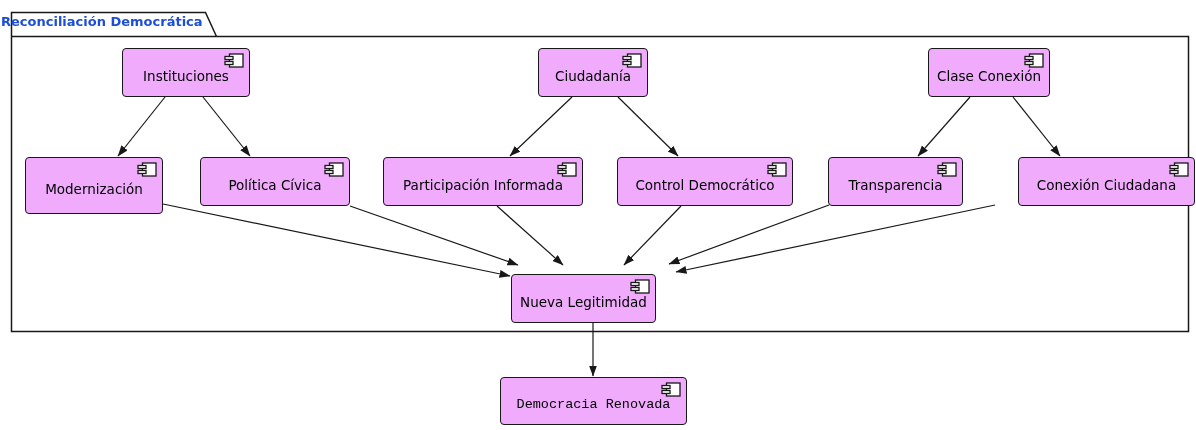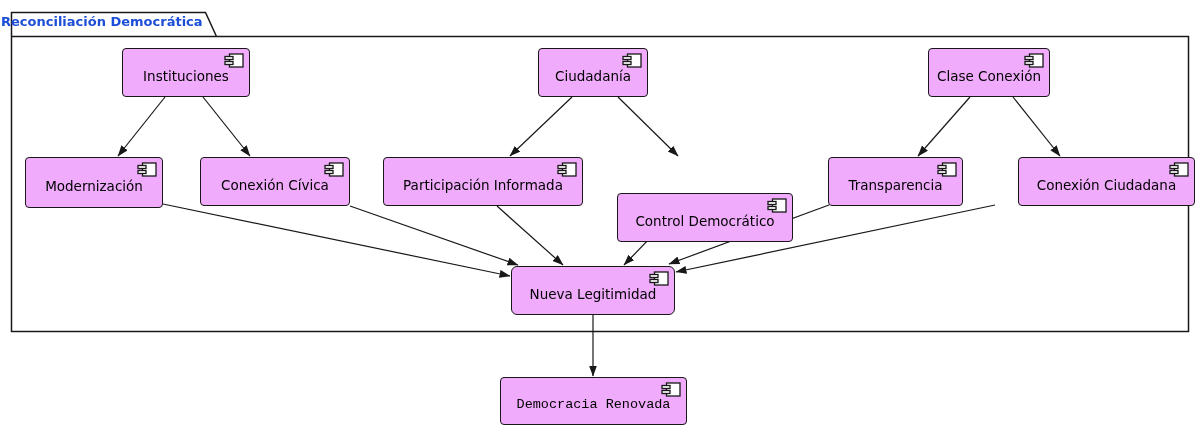--- a/index.html
+++ b/index.html
@@ -103,45 +103,45 @@
         <div class="clabel">Ciudadanía</div>
       </div>
       <div class="component" style="left: 928px; top: 48px; width: 122px; height: 49px;">
         <svg class="cicon" width="20" height="15" viewBox="0 0 20 15">
           <rect x="5.5" y="1" width="13.5" height="13" fill="#FEFEFE" stroke="#181818" stroke-width="1.3"></rect>
           <rect x="1" y="3.5" width="8" height="3" fill="#FEFEFE" stroke="#181818" stroke-width="1.3"></rect>
           <rect x="1" y="8.5" width="8" height="3" fill="#FEFEFE" stroke="#181818" stroke-width="1.3"></rect>
         </svg>
         <div class="clabel">Clase Conexión</div>
       </div>
-      <div class="component" style="left: 25px; top: 157px; width: 138px; height: 51px;">
+      <div class="component" style="left: 25px; top: 157px; width: 138px; height: 57px;">
         <svg class="cicon" width="20" height="15" viewBox="0 0 20 15">
           <rect x="5.5" y="1" width="13.5" height="13" fill="#FEFEFE" stroke="#181818" stroke-width="1.3"></rect>
           <rect x="1" y="3.5" width="8" height="3" fill="#FEFEFE" stroke="#181818" stroke-width="1.3"></rect>
           <rect x="1" y="8.5" width="8" height="3" fill="#FEFEFE" stroke="#181818" stroke-width="1.3"></rect>
         </svg>
         <div class="clabel">Modernización</div>
       </div>
       <div class="component" style="left: 200px; top: 157px; width: 150px; height: 49px;">
         <svg class="cicon" width="20" height="15" viewBox="0 0 20 15">
           <rect x="5.5" y="1" width="13.5" height="13" fill="#FEFEFE" stroke="#181818" stroke-width="1.3"></rect>
           <rect x="1" y="3.5" width="8" height="3" fill="#FEFEFE" stroke="#181818" stroke-width="1.3"></rect>
           <rect x="1" y="8.5" width="8" height="3" fill="#FEFEFE" stroke="#181818" stroke-width="1.3"></rect>
         </svg>
-        <div class="clabel">Conexión Cívica</div>
+        <div class="clabel">Política Cívica</div>
       </div>
       <div class="component" style="left: 383px; top: 157px; width: 200px; height: 49px;">
         <svg class="cicon" width="20" height="15" viewBox="0 0 20 15">
           <rect x="5.5" y="1" width="13.5" height="13" fill="#FEFEFE" stroke="#181818" stroke-width="1.3"></rect>
           <rect x="1" y="3.5" width="8" height="3" fill="#FEFEFE" stroke="#181818" stroke-width="1.3"></rect>
           <rect x="1" y="8.5" width="8" height="3" fill="#FEFEFE" stroke="#181818" stroke-width="1.3"></rect>
         </svg>
         <div class="clabel">Participación Informada</div>
       </div>
-      <div class="component" style="left: 617px; top: 157px; width: 176px; height: 49px; margin-top: 36px;">
+      <div class="component" style="left: 617px; top: 157px; width: 176px; height: 49px;">
         <svg class="cicon" width="20" height="15" viewBox="0 0 20 15">
           <rect x="5.5" y="1" width="13.5" height="13" fill="#FEFEFE" stroke="#181818" stroke-width="1.3"></rect>
           <rect x="1" y="3.5" width="8" height="3" fill="#FEFEFE" stroke="#181818" stroke-width="1.3"></rect>
           <rect x="1" y="8.5" width="8" height="3" fill="#FEFEFE" stroke="#181818" stroke-width="1.3"></rect>
         </svg>
         <div class="clabel">Control Democrático</div>
       </div>
       <div class="component" style="left: 828px; top: 157px; width: 135px; height: 49px;">
         <svg class="cicon" width="20" height="15" viewBox="0 0 20 15">
           <rect x="5.5" y="1" width="13.5" height="13" fill="#FEFEFE" stroke="#181818" stroke-width="1.3"></rect>
@@ -151,21 +151,21 @@
         <div class="clabel">Transparencia</div>
       </div>
       <div class="component" style="left: 998px; top: 157px; width: 177px; height: 49px; margin-left: 20px;">
         <svg class="cicon" width="20" height="15" viewBox="0 0 20 15">
           <rect x="5.5" y="1" width="13.5" height="13" fill="#FEFEFE" stroke="#181818" stroke-width="1.3"></rect>
           <rect x="1" y="3.5" width="8" height="3" fill="#FEFEFE" stroke="#181818" stroke-width="1.3"></rect>
           <rect x="1" y="8.5" width="8" height="3" fill="#FEFEFE" stroke="#181818" stroke-width="1.3"></rect>
         </svg>
         <div class="clabel">Conexión Ciudadana</div>
       </div>
-      <div class="component" style="left: 511px; top: 266px; width: 164px; height: 49px; border-radius: 6px;">
+      <div class="component" style="left: 511px; top: 274px; width: 145px; height: 49px;">
         <svg class="cicon" width="20" height="15" viewBox="0 0 20 15">
           <rect x="5.5" y="1" width="13.5" height="13" fill="#FEFEFE" stroke="#181818" stroke-width="1.3"></rect>
           <rect x="1" y="3.5" width="8" height="3" fill="#FEFEFE" stroke="#181818" stroke-width="1.3"></rect>
           <rect x="1" y="8.5" width="8" height="3" fill="#FEFEFE" stroke="#181818" stroke-width="1.3"></rect>
         </svg>
         <div class="clabel">Nueva Legitimidad</div>
       </div>
       <div class="component" style="left: 500px; top: 377px; width: 187px; height: 48px; font-family: Liberation Mono, monospace;">
         <svg class="cicon" width="20" height="15" viewBox="0 0 20 15">
           <rect x="5.5" y="1" width="13.5" height="13" fill="#FEFEFE" stroke="#181818" stroke-width="1.3"></rect>

